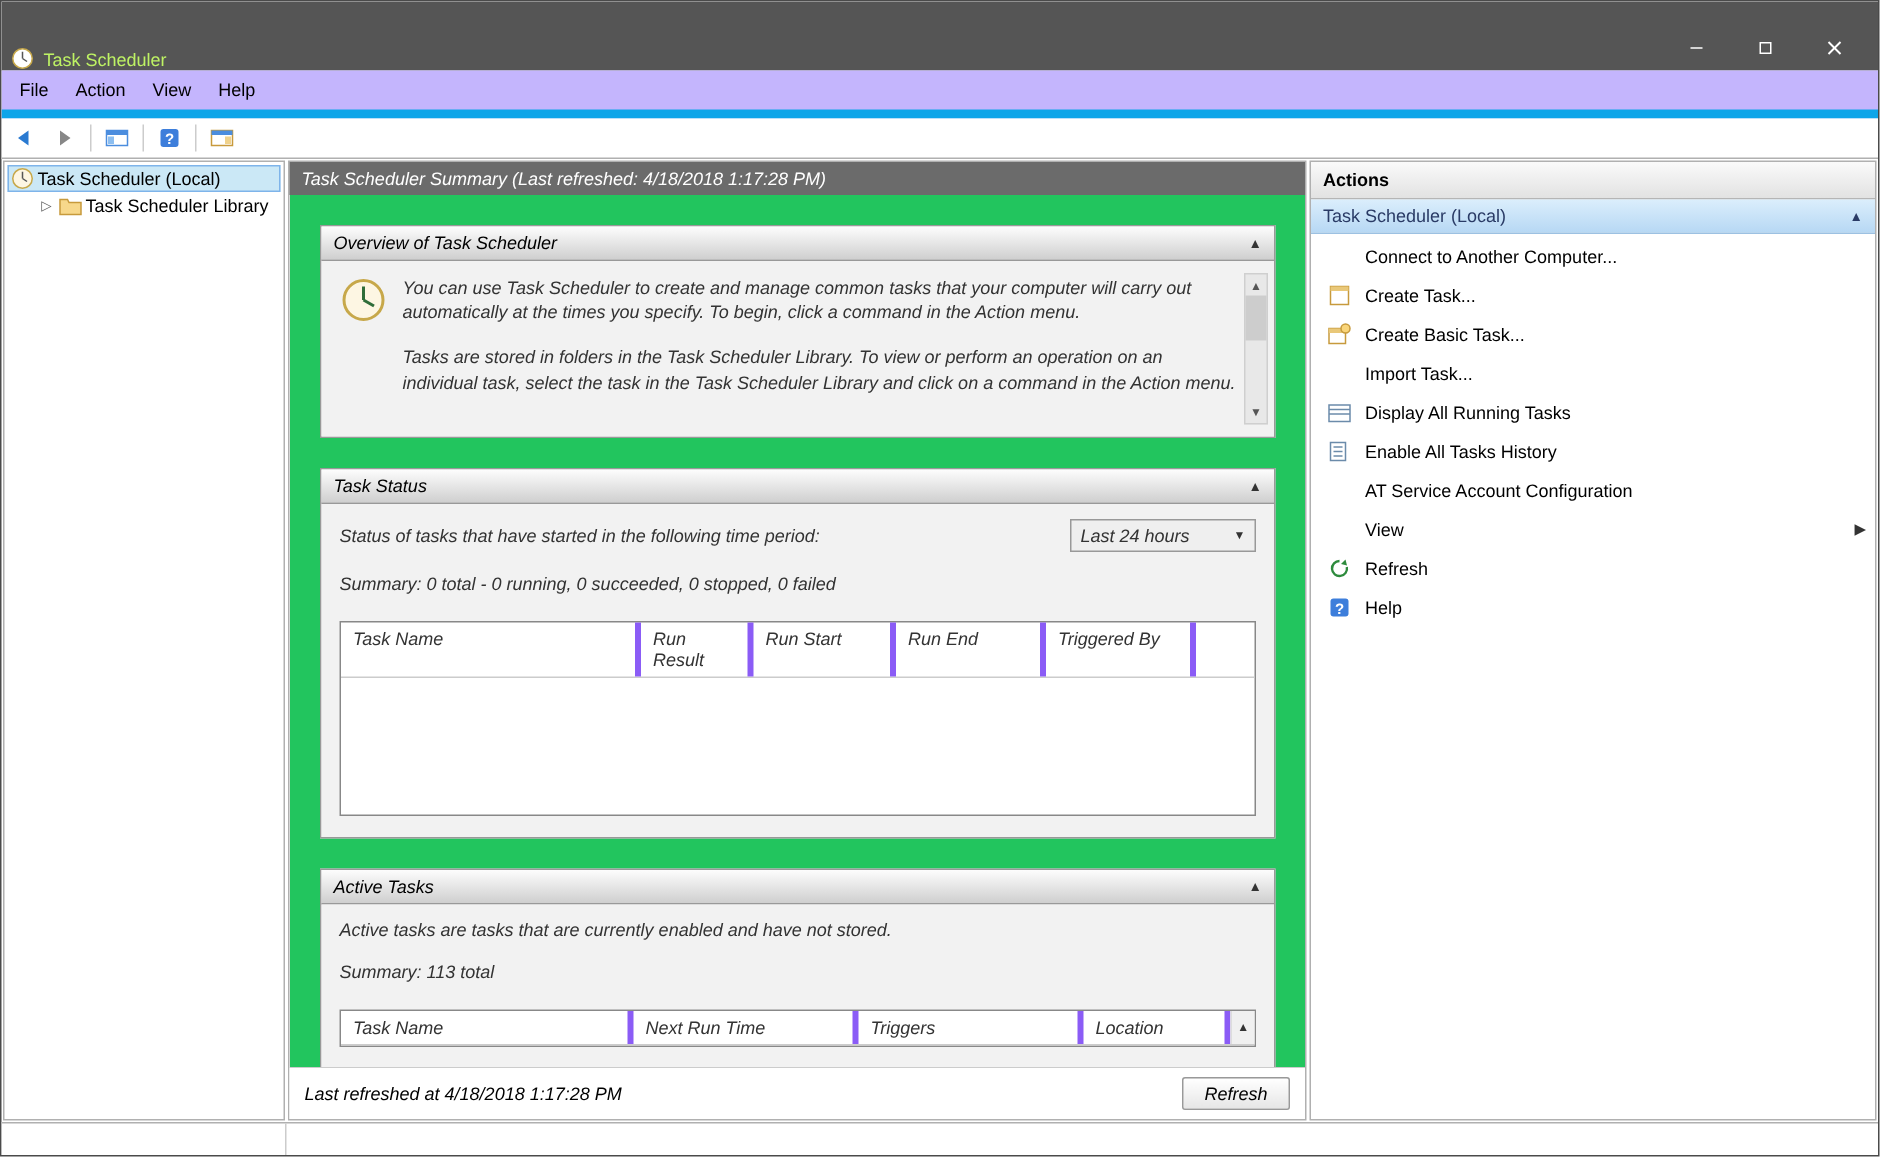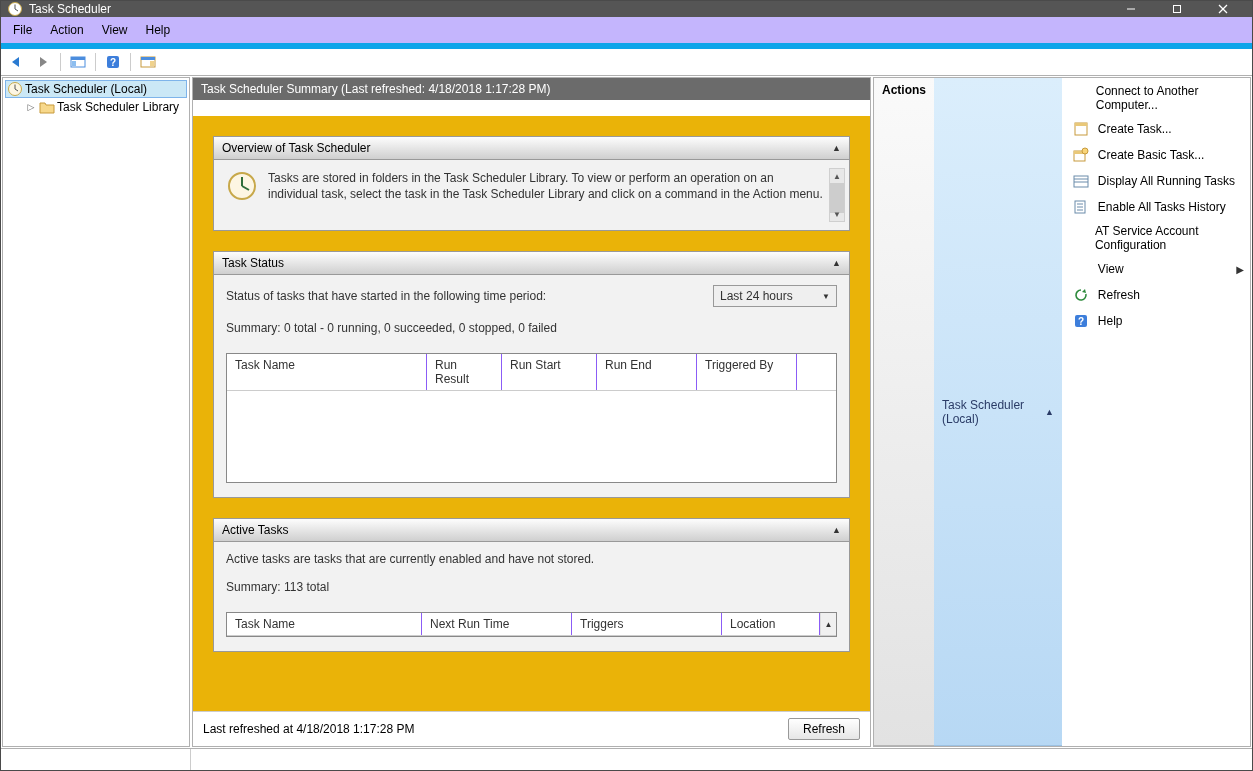--- a/index.html
+++ b/index.html
@@ -11,24 +11,24 @@
     width: 1253px;
     height: 771px;
     display: flex;
     flex-direction: column;
     border: 1px solid #4a4a4a;
     overflow: hidden;
   }
   
   .titlebar {
     background: #555;
-    color: #ffffff;
-    height: 16px;
+    color: #bef264;
+    height: 46px;
     display: flex;
-    align-items: center;
+    align-items: flex-end;
     padding: 0 6px;
   }
   .titlebar .app-icon {
     width: 16px; height: 16px; margin-right: 6px;
     display:inline-flex;align-items:center;justify-content:center;
   }
   .titlebar .title { flex: 1; font-size: 12px; }
   .titlebar .win-controls { display:flex; gap:0; }
   .win-btn {
     width: 46px; height:30px; display:flex;align-items:center;justify-content:center;
@@ -78,28 +78,28 @@
     background:#cbe8f6;border:1px solid #7eb4ea;border-radius:0;
     padding:0 1px;
   }
   .tree-children { padding-left:18px; }
   .expander { width:12px;height:12px;display:inline-flex;align-items:center;justify-content:center;color:#666;font-size:9px;}
   .tree-icon { width:16px;height:16px;display:inline-flex;align-items:center;justify-content:center; }
   .center-pane {
     flex:1;
     display:flex;flex-direction:column;
     border:1px solid #b0b0b0;margin:1px;
-    background:#fff;min-width:0;
+    background:#fff;min-width:0;font-style:italic;
   }
   .center-header {
     background:#6b6b6b;color:#fff;padding:4px 8px;font-size:12px;
   }
   .center-body {
     flex:1;overflow-y:scroll;padding:20px 20px 10px 20px;
-    background:#eab308;position:relative;margin-top:16px;
+    background:#22c55e;position:relative;
   }
   .panel {
     border:1px solid #999;background:#f2f2f2;margin-bottom:20px;
   }
   .panel-head {
     background:linear-gradient(#fdfdfd,#cfcfcf);
     border-bottom:1px solid #999;
     padding:4px 8px;display:flex;align-items:center;justify-content:space-between;cursor:pointer;
   }
   .panel-head .chev { font-size:9px;color:#333; }
@@ -114,33 +114,33 @@
   .status-row { display:flex; align-items:center; gap:10px; }
   .status-row .combo {
     margin-left:auto;
     width:124px;height:22px;border:1px solid #999;background:#efefef;
     display:flex;align-items:center;justify-content:space-between;padding:0 6px;cursor:pointer;
   }
   .grid {
     margin-top:18px;border:1px solid #888;background:#fff;height:130px;
   }
   .grid-head { display:flex;border-bottom:1px solid #ccc; }
-  .grid-head .col { padding:4px 8px;border-right:1px solid #8b5cf6;font-size:12px;color:#333;}
+  .grid-head .col { padding:4px 8px;border-right:4px solid #8b5cf6;font-size:12px;color:#333;}
   .active-grid { margin-top:18px;border:1px solid #888;background:#fff;}
   .active-grid .grid-head .col:last-child { border-right:none; }
   .scroll-nub { width:16px;display:flex;align-items:center;justify-content:center;font-size:8px;background:#f0f0f0;border-left:1px solid #ddd;}
   .center-footer {
     border-top:1px solid #ccc;background:#fff;padding:6px 10px;display:flex;align-items:center;gap:24px;
   }
   .center-footer .spacer { flex:1; }
   .btn {
     border:1px solid #999;background:linear-gradient(#fff,#e6e6e6);padding:3px 14px;border-radius:2px;cursor:pointer;
   }
   .actions-pane {
-    width:378px;border:1px solid #b0b0b0;margin:1px;background:#fff;display:flex;flex-direction:row;
+    width:378px;border:1px solid #b0b0b0;margin:1px;background:#fff;display:flex;flex-direction:column;
   }
   .actions-head {
     background:linear-gradient(#fafafa,#e2e2e2);border-bottom:1px solid #b5b5b5;padding:5px 8px;font-weight:600;
   }
   .actions-group-head {
     background:linear-gradient(180deg,#dbeefc,#b7d8f4);color:#2a3b66;padding:4px 8px;border-bottom:1px solid #9cc1e2;display:flex;align-items:center;justify-content:space-between;
   }
   .actions-list { padding:2px 0; }
   .action-row {
     display:flex;align-items:center;padding:4px 6px 4px 10px;gap:8px;cursor:pointer;
@@ -266,20 +266,21 @@
         </div>
         <div class="panel-body overview-body">
           <div class="overview-icon">
             <svg width="32" height="32" viewBox="0 0 32 32">
                 <circle cx="16" cy="16" r="13" fill="#fdf6e3" stroke="#c7a84a" stroke-width="2"></circle>
                 <line x1="16" y1="16" x2="16" y2="7" stroke="#2f6d3a" stroke-width="2"></line>
                 <line x1="16" y1="16" x2="23" y2="20" stroke="#2f6d3a" stroke-width="2"></line>
               </svg>
           </div>
           <div class="overview-text">
+            <p>You can use Task Scheduler to create and manage common tasks that your computer will carry out automatically at the times you specify. To begin, click a command in the Action menu.</p>
             <p>Tasks are stored in folders in the Task Scheduler Library. To view or perform an operation on an individual task, select the task in the Task Scheduler Library and click on a command in the Action menu.</p>
           </div>
           <div class="overview-scroll">
             <div class="arrow up">▲</div>
             <div class="thumb" style="top:14px;"></div>
             <div class="arrow down">▼</div>
           </div>
         </div>
       </div>
 
@@ -361,20 +362,24 @@
         <span class="ic">
             <svg width="16" height="16">
               <rect x="1" y="4" width="11" height="10" fill="#fff" stroke="#c79a3c"></rect>
               <rect x="1" y="4" width="11" height="3" fill="#e9c879"></rect>
               <circle cx="12" cy="4" r="3" fill="#f9d57a" stroke="#c79a3c"></circle>
             </svg>
           </span>
         <span>Create Basic Task...</span>
       </div>
       <div class="action-row">
+        <span class="ic blank">•</span>
+        <span>Import Task...</span>
+      </div>
+      <div class="action-row">
         <span class="ic">
             <svg width="16" height="16">
               <rect x="1" y="3" width="14" height="11" fill="#fff" stroke="#6b8baa"></rect>
               <line x1="1" y1="6" x2="15" y2="6" stroke="#6b8baa"></line>
               <line x1="1" y1="9" x2="15" y2="9" stroke="#6b8baa"></line>
             </svg>
           </span>
         <span>Display All Running Tasks</span>
       </div>
       <div class="action-row">

